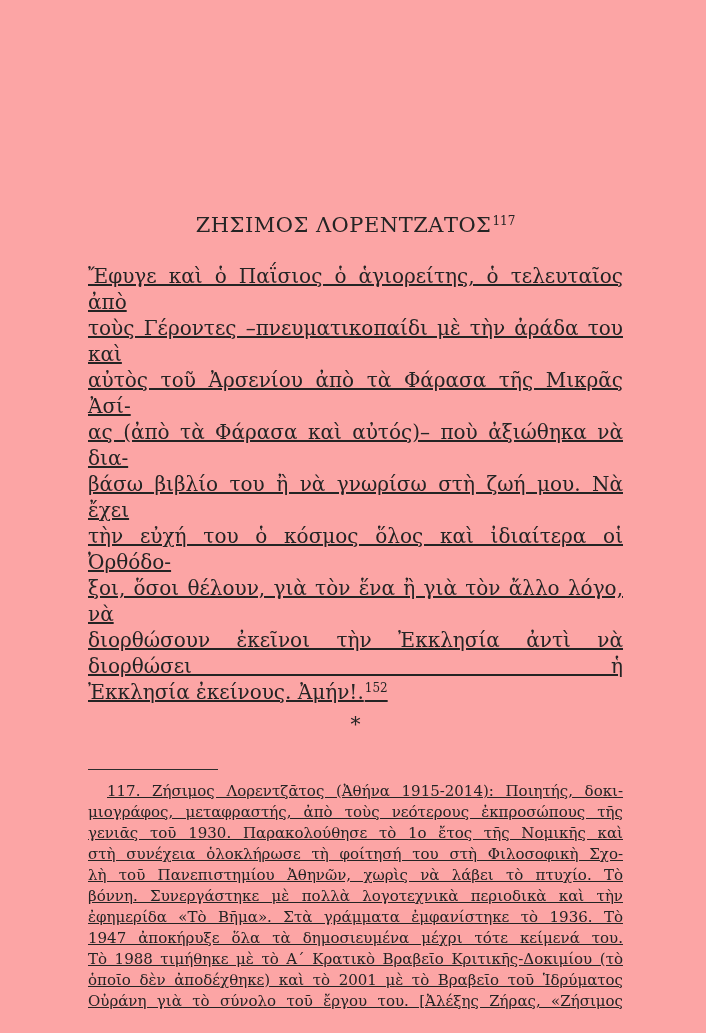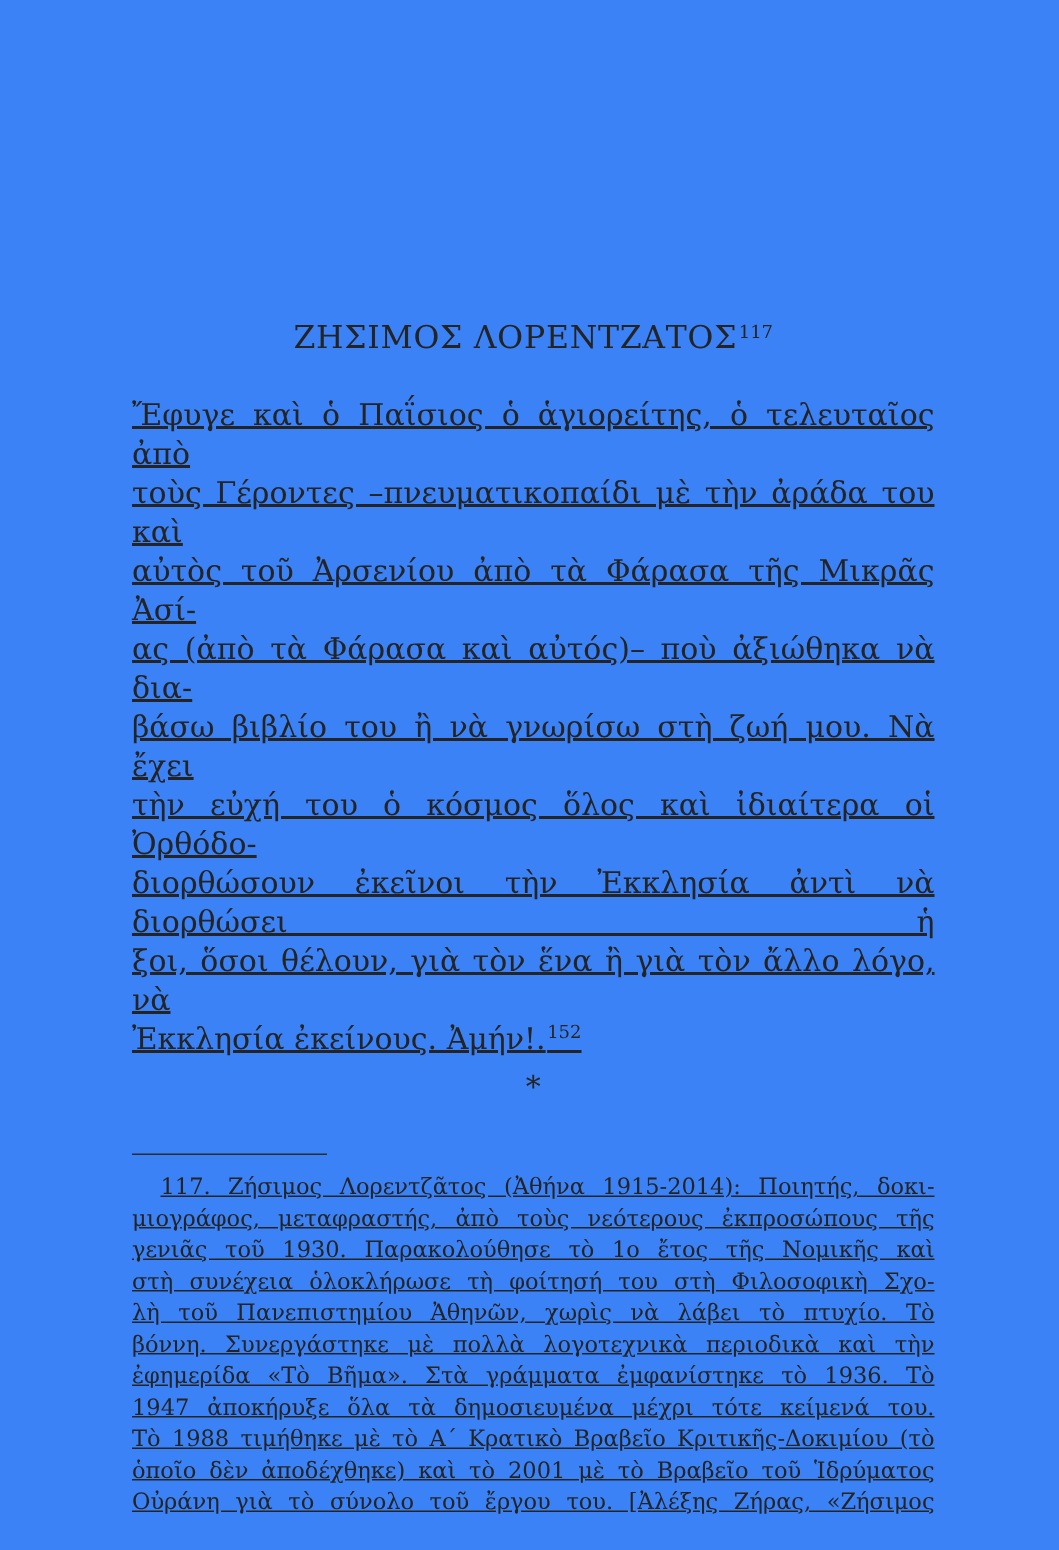--- a/index.html
+++ b/index.html
@@ -4,21 +4,21 @@
 <style>
   html, body {
     margin: 0;
     padding: 0;
     background: #ffffff;
   }
   .page {
     position: relative;
     width: 706px;
     height: 1033px;
-    background: #3b82f6;
+    background: #fca5a5;
     font-family: "DejaVu Serif", "Liberation Serif", serif;
     color: #242424;
     overflow: hidden;
   }
   .text-col {
     position: absolute;
     left: 88px;
     top: 0;
     width: 535px;
   }
@@ -79,22 +79,22 @@
 
     <div class="title"><span>ΖΗΣΙΜΟΣ ΛΟΡΕΝΤΖΑΤΟΣ</span><sup class="ref-sup">117</sup></div>
 
     <div class="body-par">
         <div class="line"><span>Ἔφυγε καὶ ὁ Παΐσιος ὁ ἁγιορείτης, ὁ τελευταῖος ἀπὸ</span></div>
         <div class="line"><span>τοὺς Γέροντες –πνευματικοπαίδι μὲ τὴν ἀράδα του καὶ</span></div>
         <div class="line"><span>αὐτὸς τοῦ Ἀρσενίου ἀπὸ τὰ Φάρασα τῆς Μικρᾶς Ἀσί-</span></div>
         <div class="line"><span>ας (ἀπὸ τὰ Φάρασα καὶ αὐτός)– ποὺ ἀξιώθηκα νὰ δια-</span></div>
         <div class="line"><span>βάσω βιβλίο του ἢ νὰ γνωρίσω στὴ ζωή μου. Νὰ ἔχει</span></div>
         <div class="line"><span>τὴν εὐχή του ὁ κόσμος ὅλος καὶ ἰδιαίτερα οἱ Ὀρθόδο-</span></div>
+        <div class="line"><span>ξοι, ὅσοι θέλουν, γιὰ τὸν ἕνα ἢ γιὰ τὸν ἄλλο λόγο, νὰ</span></div>
         <div class="line"><span>διορθώσουν ἐκεῖνοι τὴν Ἐκκλησία ἀντὶ νὰ διορθώσει ἡ</span></div>
-        <div class="line"><span>ξοι, ὅσοι θέλουν, γιὰ τὸν ἕνα ἢ γιὰ τὸν ἄλλο λόγο, νὰ</span></div>
         <div class="line last"><span>Ἐκκλησία ἐκείνους. Ἀμήν!.</span><sup class="ref-sup">152</sup></div>
       </div>
 
     <div class="separator">*</div>
 
     <div class="fn-rule"></div>
 
     <div class="footnotes">
       <div class="footnote">
           <div class="line"><span>117. Ζήσιμος Λορεντζᾶτος (Ἀθήνα 1915-2014): Ποιητής, δοκι-</span></div>

